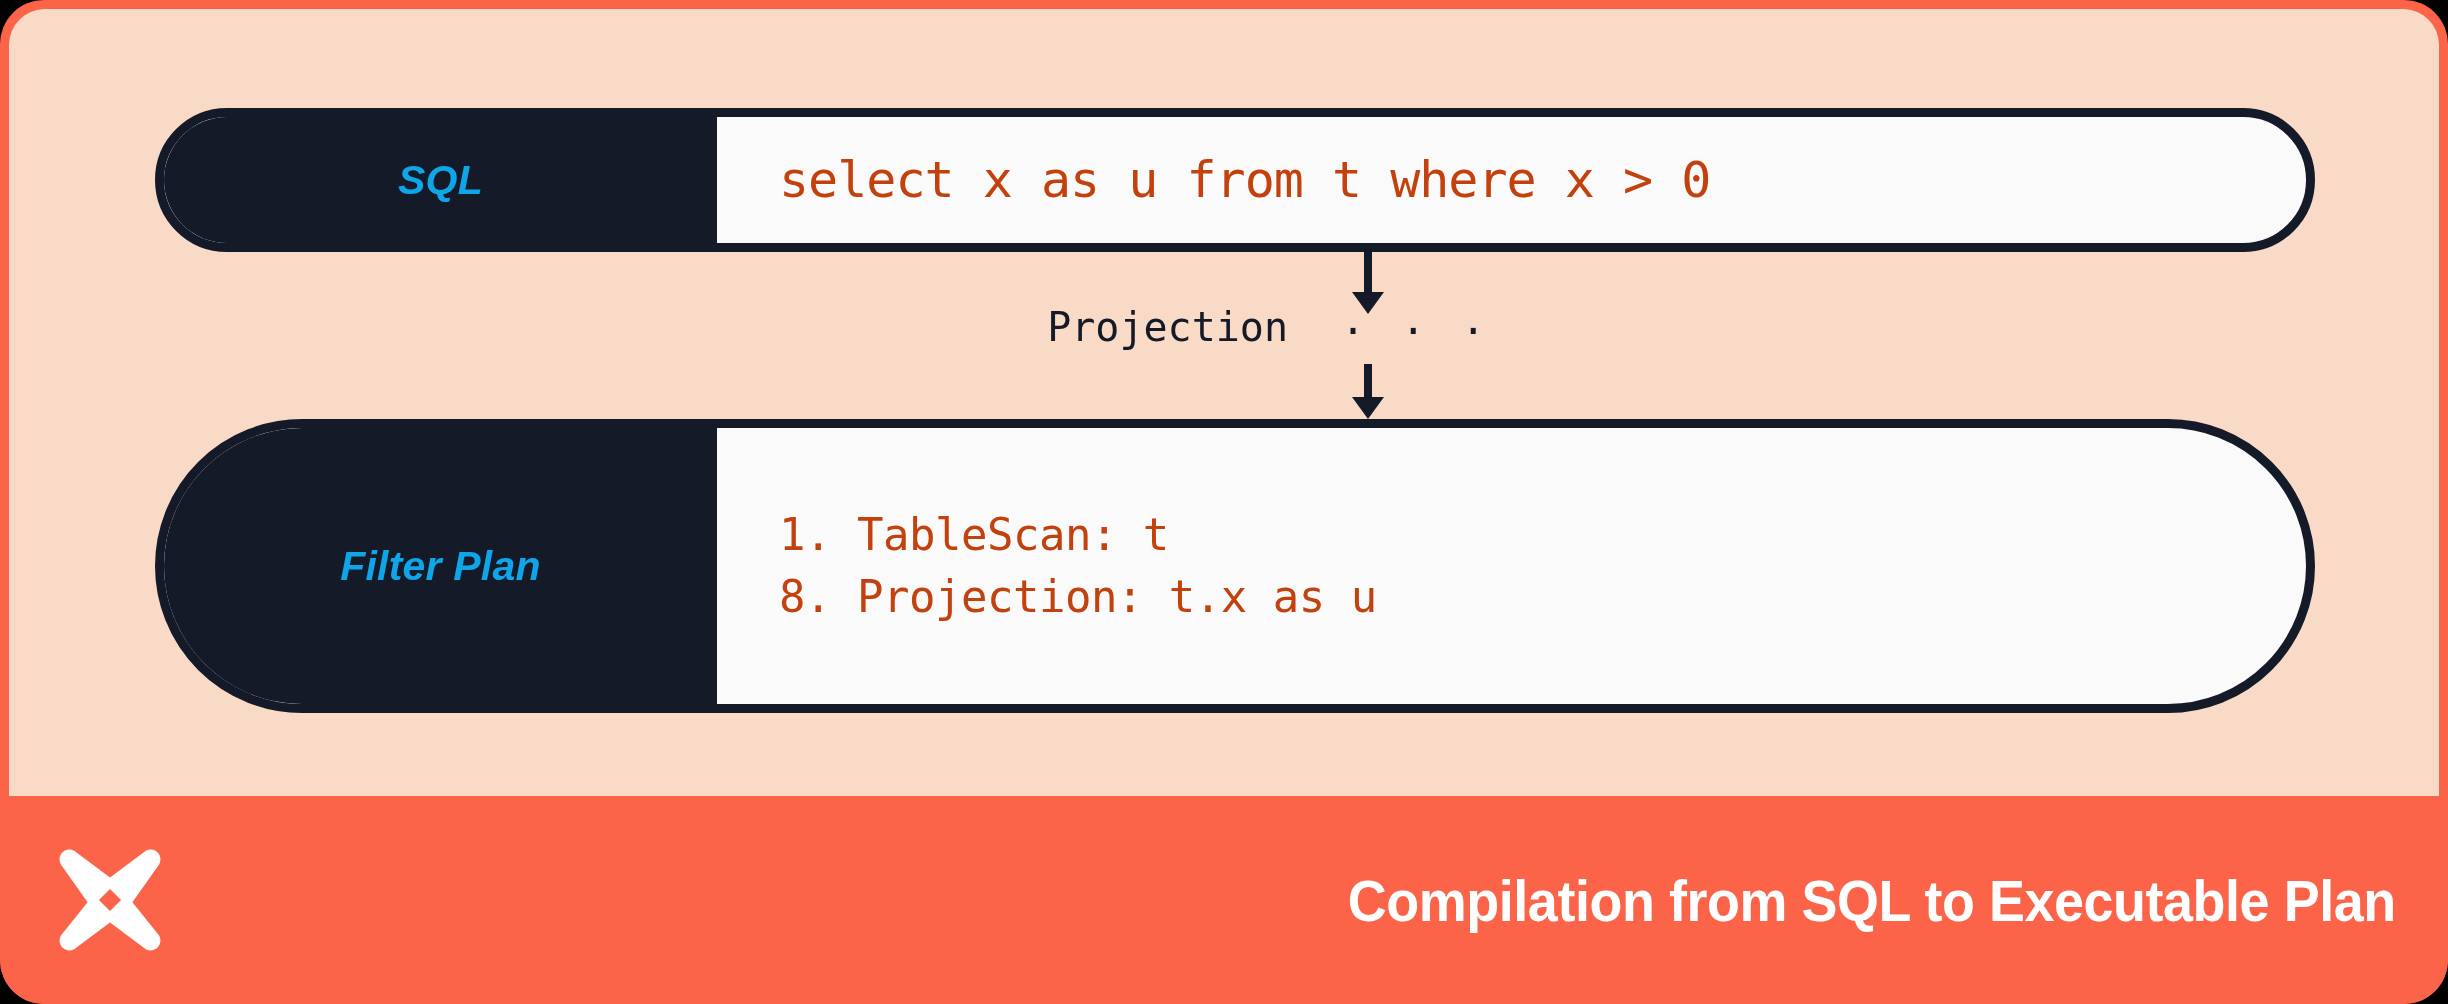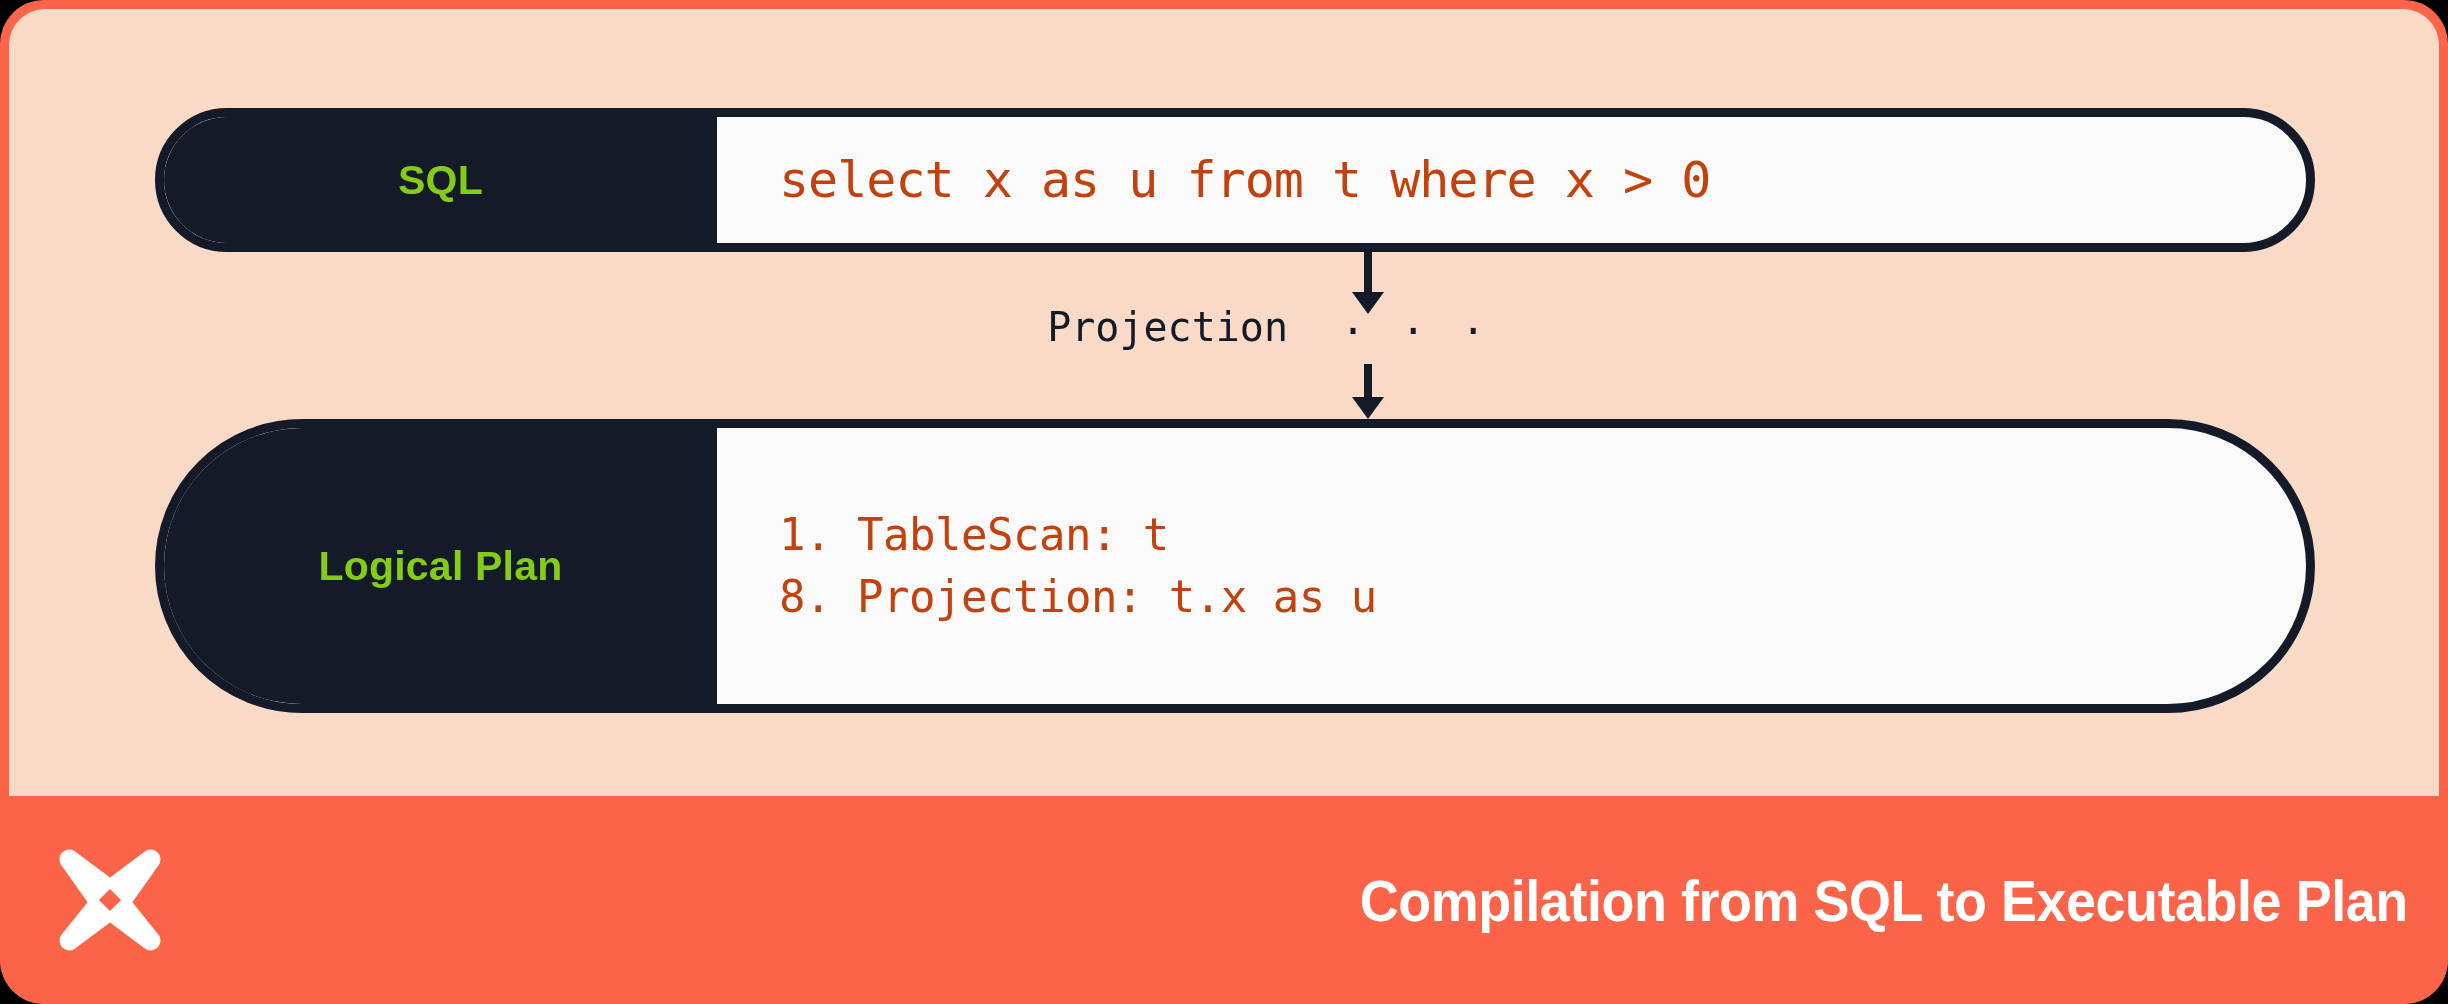--- a/index.html
+++ b/index.html
@@ -48,31 +48,32 @@
     border-radius: 9999px;
     overflow: hidden;
     display: flex;
     align-items: stretch;
   }
   .row-sql   { left: 146px; top: 99px;  width: 2160px; height: 144px; }
   .row-plan  { left: 146px; top: 410px; width: 2160px; height: 294px; }
 
   .row-label {
     background: #141A27;
-    color: #84cc16;
+    color: #0ea5e9;
     flex: 0 0 553px;
     display: flex;
     align-items: center;
     justify-content: center;
     font-weight: bold;
     font-size: 41px;
     letter-spacing: 0.2px;
     margin: -9px 0 -9px -9px;
     padding-left: 9px;
     box-sizing: content-box;
+    font-style: italic;
   }
 
   .row-body {
     flex: 1 1 auto;
     display: flex;
     flex-direction: column;
     justify-content: center;
     padding-left: 62px;
     padding-right: 30px;
     font-family: "DejaVu Sans Mono", monospace;
@@ -142,21 +143,21 @@
   .footer {
     position: absolute;
     left: 0;
     top: 796px;
     width: 2448px;
     height: 208px;
     background: #FB6449;
     display: flex;
     align-items: center;
     justify-content: space-between;
-    padding: 0 40px 0 54px;
+    padding: 0 52px 0 54px;
     box-sizing: border-box;
   }
   .logo {
     width: 112px;
     height: 112px;
     flex: 0 0 auto;
     display: block;
   }
   .footer-title {
     color: #FFFFFF;
@@ -184,21 +185,21 @@
     </div>
 
     <div class="compile-zone">
       <div class="arrow arrow-top"></div>
       <div class="compile-label">Projection</div>
       <div class="dots">· · ·</div>
       <div class="arrow arrow-bottom"></div>
     </div>
 
     <div class="row row-plan">
-      <div class="row-label">Logical Plan</div>
+      <div class="row-label">Filter Plan</div>
       <div class="row-body">
         <div class="plan-line">1. TableScan: t</div>
         <div class="plan-line">8. Projection: t.x as u</div>
       </div>
     </div>
 
   </div>
 
   <div class="footer">
     <svg class="logo" viewBox="0 0 100 100">

